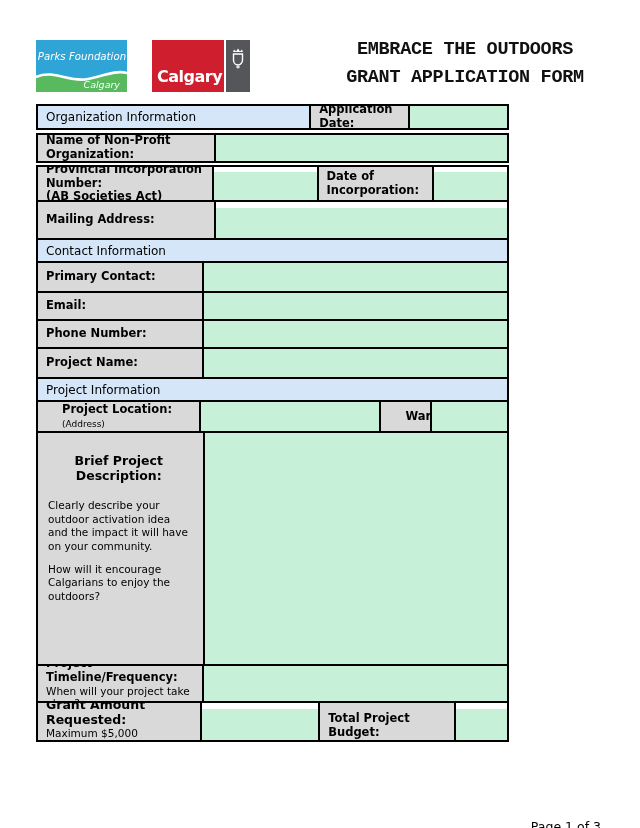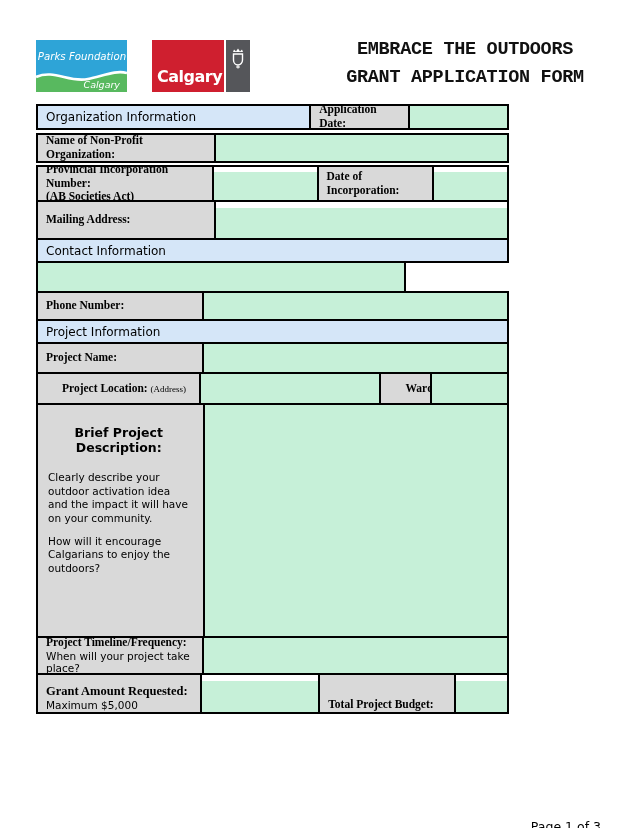--- a/index.html
+++ b/index.html
@@ -35,21 +35,21 @@
     display:flex;flex-direction:column;justify-content:center;
     padding-left:8px;padding-right:4px;overflow:hidden;
   }
   .fc + .fc{margin-left:-2px;}
   .bg-blue{background:#d5e6f8;}
   .bg-gray{background:#d9d9d9;}
   .bg-mint{background:#c6f0d8;}
   .stripe5{box-shadow:inset 0 5px 0 #ffffff;}
   .stripe6{box-shadow:inset 0 6px 0 #ffffff;}
   .sec{font-size:12px;}
-  .lbl{font-weight:bold;font-size:11.5px;line-height:1.2;font-family:Liberation Serif, serif;}
+  .lbl{font-weight:bold;font-size:11.5px;line-height:1.2;}
   .lbl-sm{font-weight:normal;font-size:10.5px;line-height:1.2;}
   .hint{font-weight:normal;font-size:9px;}
   
   .h-r1{height:26px;} .h-r2{height:30px;} .h-r3{height:37px;} .h-r4{height:40px;}
   .h-sec{height:25px;} .h-r6{height:32px;} .h-r7{height:30px;} .h-r8{height:30px;}
   .h-r10{height:32px;} .h-r11{height:33px;padding-left:24px;} .h-r12{height:235px;} .h-r13{height:39px;}
   .h-r14{height:41px;justify-content:flex-end;}
   
   .w-orghdr{width:332px;} .w-appdate-l{width:119px;} .w-appdate-f{width:120px;}
   .w-lab-org{width:216px;} .w-rest-org{width:355px;}
@@ -126,36 +126,41 @@
   <div class="frow">
     <div class="fc bg-gray lbl h-r4 w-lab-org">Mailing Address:</div>
     <div class="fc bg-mint stripe6 h-r4 w-rest-org"></div>
   </div>
 
   <div class="frow">
     <div class="fc bg-blue sec h-sec w-full">Contact Information</div>
   </div>
 
   <div class="frow">
+    <div class="fc bg-gray lbl h-r6 w-lab">Primary Contact:</div>
     <div class="fc bg-mint h-r6 w-rest"></div>
   </div>
 
+  <div class="frow">
+    <div class="fc bg-gray lbl h-r7 w-lab">Email:</div>
+    <div class="fc bg-mint h-r7 w-rest"></div>
+  </div>
 
   <div class="frow">
     <div class="fc bg-gray lbl h-r8 w-lab">Phone Number:</div>
     <div class="fc bg-mint h-r8 w-rest"></div>
   </div>
 
   <div class="frow">
-    <div class="fc bg-blue sec h-sec w-full">Project Information</div>
+    <div class="fc bg-gray lbl h-r10 w-lab">Project Name:</div>
+    <div class="fc bg-mint h-r10 w-rest"></div>
   </div>
 
   <div class="frow">
-    <div class="fc bg-gray lbl h-r10 w-lab">Project Name:</div>
-    <div class="fc bg-mint h-r10 w-rest"></div>
+    <div class="fc bg-blue sec h-sec w-full">Project Information</div>
   </div>
 
   <div class="frow">
     <div class="fc bg-gray h-r11 w-lab">
       <div class="lbl"><span>Project Location:</span> <span class="hint">(Address)</span></div>
     </div>
     <div class="fc bg-mint h-r11 w-loc-f"></div>
     <div class="fc bg-gray lbl h-r11 w-ward-l">Ward:</div>
     <div class="fc bg-mint h-r11 w-ward-f"></div>
   </div>

